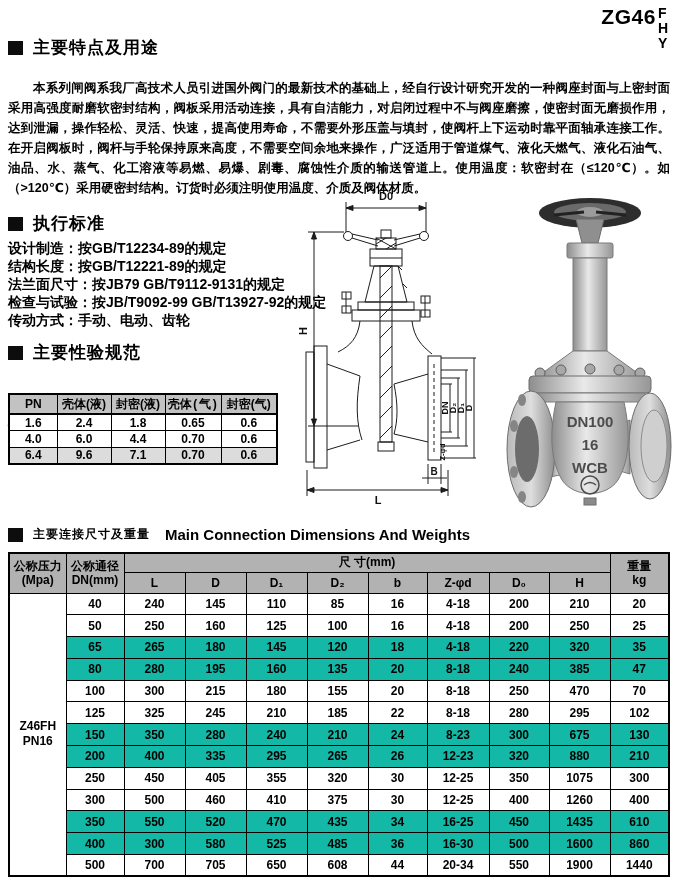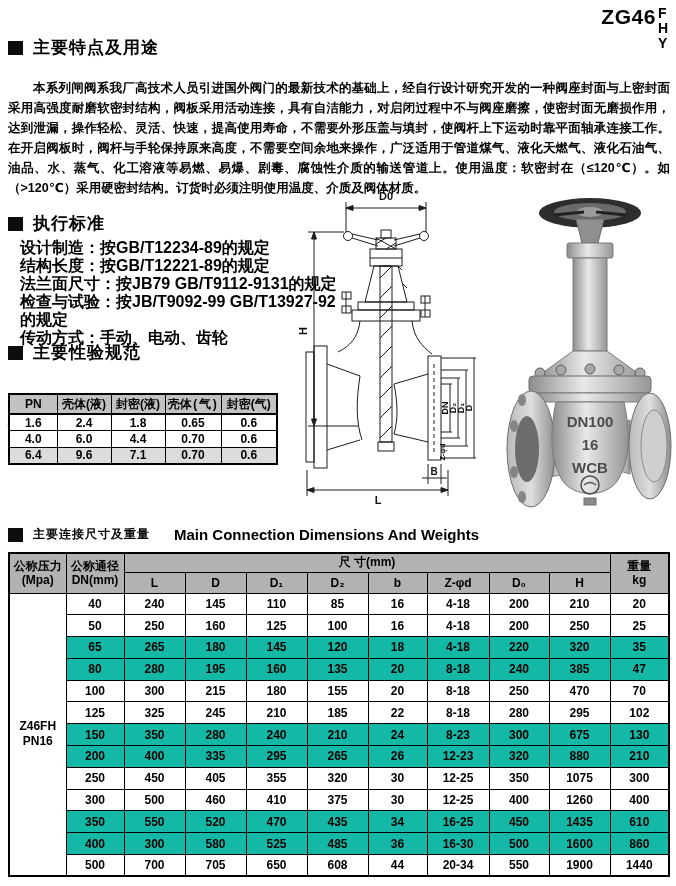--- a/index.html
+++ b/index.html
@@ -13,30 +13,30 @@
 
   
   .model { top:6px; right:8px; display:flex; align-items:flex-start; line-height:1; }
   .model-main { font-size:21px; letter-spacing:0.5px; }
   .model-suffix { display:flex; flex-direction:column; margin-left:2px; }
   .model-suffix span { font-size:14px; line-height:15px; text-align:left; }
 
   
   .sec-title { display:flex; align-items:center; font-size:17px; letter-spacing:1px; }
   .sq { width:15px; height:14px; background:#0d0d0d; margin-right:10px; flex:0 0 auto; }
-  .sec-title .en { font-size:15px; letter-spacing:0; margin-left:24px; font-weight:bold; }
+  .sec-title .en { font-size:15px; letter-spacing:0; margin-left:15px; font-weight:bold; }
 
   
   .features-body {
     left:8px; top:62px; width:662px;
     font-size:12.5px; line-height:20px; text-align:justify; text-indent:2em;margin-top:16px;
   }
 
   
-  .standards-list { left:20px; top:239px; width:330px; font-size:16px; line-height:18px; }
+  .standards-list { left:8px; top:239px; width:330px; font-size:14px; line-height:18px; }
 
   .test-subtitle { left:8px; top:372px; font-size:13px;margin-top:46px; }
 
   
   table { border-collapse:collapse;padding-left:7px; }
   .test-table { left:8px; top:393px; border:2px solid #000; }
   .test-table th, .test-table td {
     border:1px solid #000; text-align:center; vertical-align:middle;
     font-size:12px; font-weight:bold; padding:0;
   }

